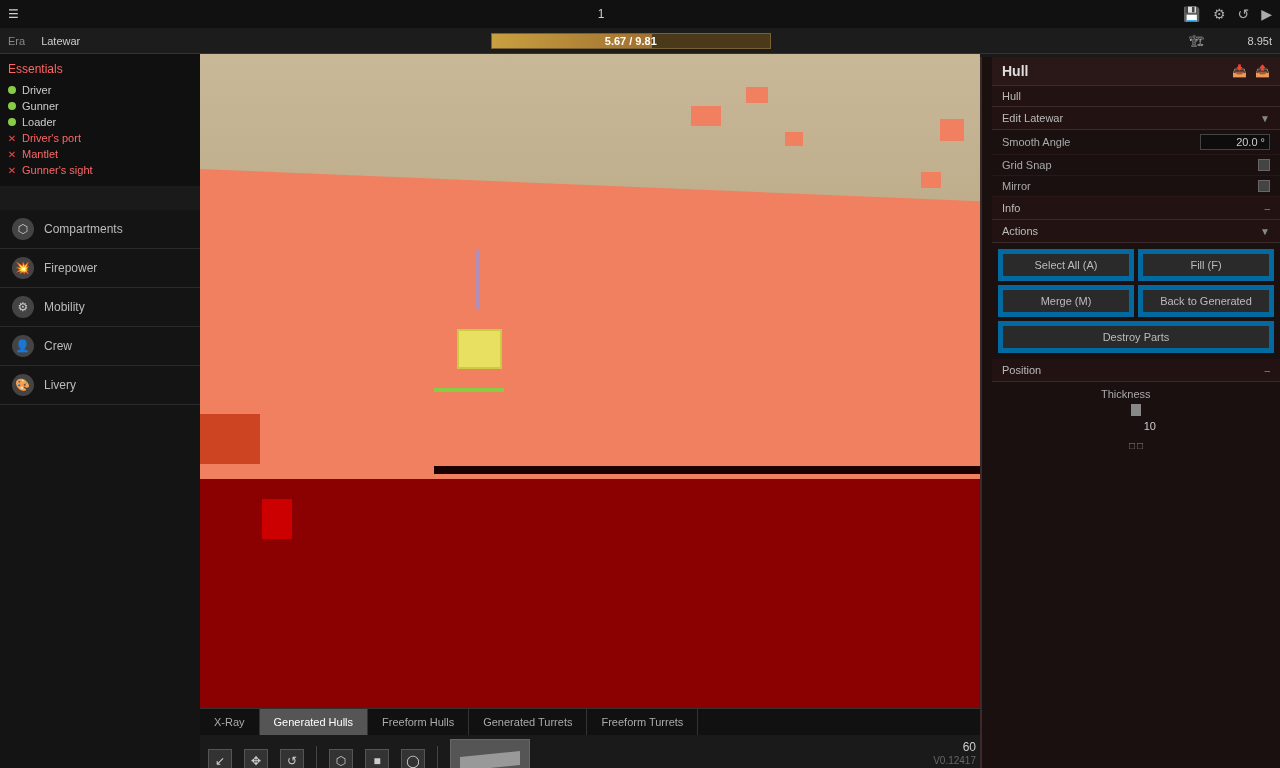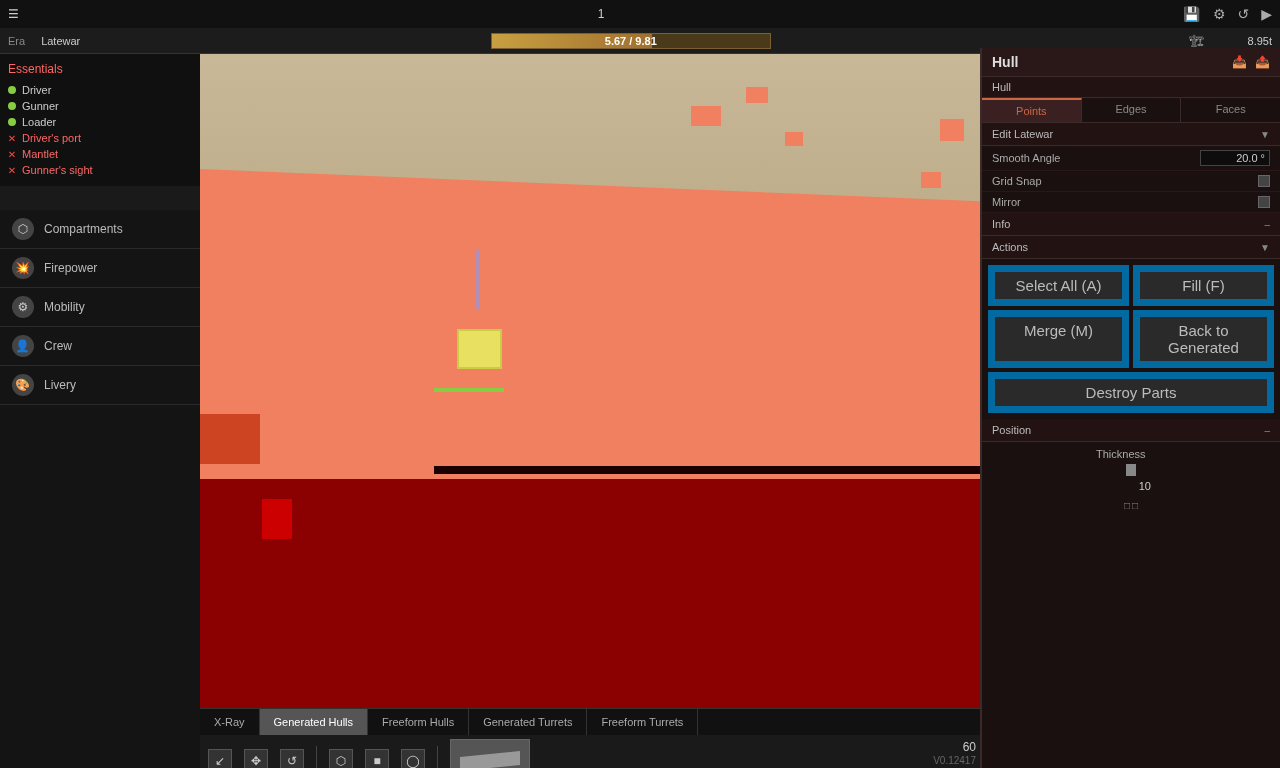--- a/index.html
+++ b/index.html
@@ -124,23 +124,24 @@
     }
     .hull-preview-shape {
       width: 60px; height: 20px; background: #999;
       clip-path: polygon(0% 30%, 100% 0%, 100% 70%, 0% 100%);
     }
     .version-text { position: absolute; bottom: 2px; right: 4px; color: #666; font-size: 10px; }
     .fps-text { position: absolute; bottom: 14px; right: 4px; color: #ccc; font-size: 12px; }
 
     
     #right-panel {
-      position: absolute; top: 48px; right: 0; width: 300px; bottom: 0;
+      position: absolute; top: 57px; right: 0; width: 300px; bottom: 0;
       background: #1a1010; border-left: 2px solid #3a2a2a;
       overflow-y: auto;
+      padding-left: 10px;
     }
     #right-header {
       background: #2a1818; padding: 6px 10px;
       display: flex; align-items: center; justify-content: space-between;
       border-bottom: 1px solid #3a2a2a;
     }
     #right-header .panel-title { color: #ddd; font-size: 14px; font-weight: bold; }
     #right-header .header-icons { display: flex; gap: 8px; }
     #right-header .header-icons span { color: #888; cursor: pointer; font-size: 12px; }
 
@@ -180,22 +181,22 @@
     .checkbox-box {
       width: 12px; height: 12px; background: #444; border: 1px solid #666;
       cursor: pointer;
     }
 
     
     .action-buttons {
       padding: 6px; display: grid; grid-template-columns: 1fr 1fr; gap: 4px;
     }
     .action-btn {
-      background: #2a2a2a; border: 7px solid #0369a1; color: #bbb;
-      padding: 5px; text-align: center; font-size: 15px; cursor: pointer;
+      background: #2a2a2a; border: 5px solid #0369a1; color: #bbb;
+      padding: 5px; text-align: center; font-size: 11px; cursor: pointer;
     }
     .action-btn.full { grid-column: 1 / -1; }
 
     
     .thickness-row {
       display: flex; align-items: center; padding: 6px 10px; gap: 8px; flex-direction: column;
     }
     .thickness-label { color: #aaa; font-size: 11px; width: 70px; }
     .thickness-slider {
       flex: 1; height: 4px; background: #333; position: relative; cursor: pointer;
@@ -355,25 +356,20 @@
 
 <div id="right-panel">
   <div id="right-header">
     <span class="panel-title">Hull</span>
     <div class="header-icons">
       <span>📥</span>
       <span>📤</span>
     </div>
   </div>
   <div id="hull-sub-label">Hull</div>
-  <div id="hull-tabs">
-    <div class="hull-tab active">Points</div>
-    <div class="hull-tab">Edges</div>
-    <div class="hull-tab">Faces</div>
-  </div>
 
   <div class="section-header">
     <span>Edit Latewar</span>
     <span class="arrow">▼</span>
   </div>
   <div class="option-row">
     <span class="option-label">Smooth Angle</span>
     <input class="option-input" type="text" value="20.0 °" style="">
   </div>
   <div class="option-row">

